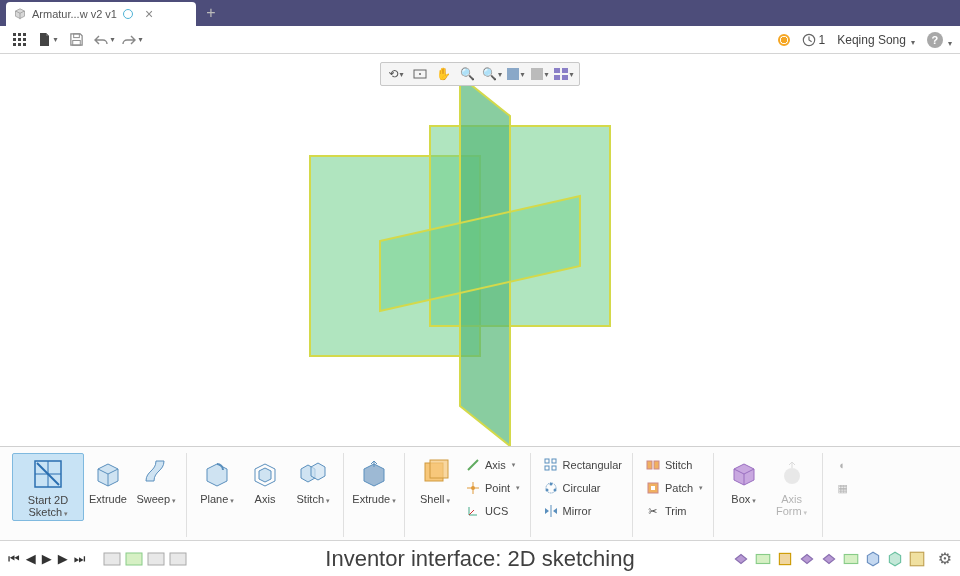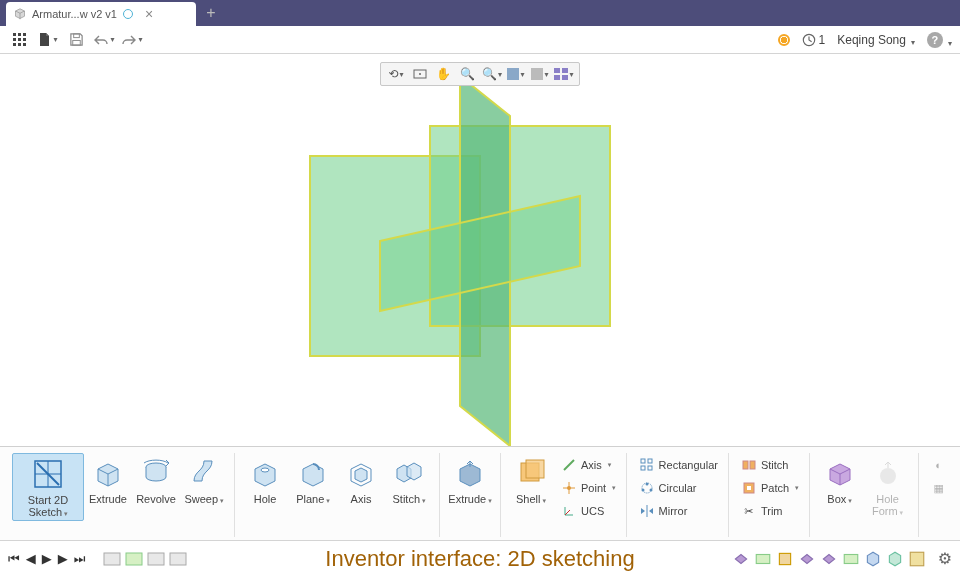--- a/index.html
+++ b/index.html
@@ -40,21 +40,21 @@
   .bigbtn.sel{background:#c8e3f5;border:1px solid #7fb9df;border-radius:2px;width:72px}
   .minicol{display:flex;flex-direction:column;gap:3px;padding:2px 4px 0 6px}
   .minibtn{display:flex;align-items:center;gap:4px;font-size:11px;color:#444;cursor:pointer;height:20px}
   .minibtn .mi{width:16px;height:16px;display:flex;align-items:center;justify-content:center}
   .minibtn .dd{font-size:7px;color:#777;margin-left:2px}
   .faded{opacity:.4}
   
   .status{position:absolute;bottom:0;left:0;right:0;height:36px;border-top:1px solid #d4d4d4;background:#fff;display:flex;align-items:center;padding:0 8px}
   .playbar{display:flex;gap:6px;align-items:center}
   .playbtn{cursor:pointer;font-size:13px;color:#333}
-  .caption{font-size:22px;color:#a16207;position:absolute;left:50%;transform:translateX(-50%)}
+  .caption{font-size:22px;color:#404040;position:absolute;left:50%;transform:translateX(-50%)}
   .status-right{margin-left:auto;display:flex;align-items:center;gap:4px}
   .sricon{width:18px;height:18px;display:flex;align-items:center;justify-content:center;cursor:pointer}
   .gear{font-size:16px;color:#666;margin-left:8px;cursor:pointer}
   .thumbs{display:flex;gap:4px;margin-left:18px}
   .thumb{width:18px;height:14px}
 </style>
 </head>
 <body>
 
 <div class="titlebar">
@@ -194,48 +194,28 @@
           <svg width="32" height="32" viewBox="0 0 32 32">
             <path d="M6 12l10-5 10 5v12l-10 5-10-5z" fill="#cfe3f2" stroke="#5a8fbd"></path>
             <path d="M6 12l10 5 10-5M16 17v12" stroke="#5a8fbd" fill="none"></path>
           </svg>
         </div>
         <div class="lbl">Extrude</div>
       </div>
     <div class="bigbtn">
         <div class="ic">
           <svg width="32" height="32" viewBox="0 0 32 32">
-            <ellipse cx="16" cy="10" rx="10" ry="4" fill="#cfe3f2" stroke="#5a8fbd"></ellipse>
-            <path d="M6 10v10a10 4 0 0020 0V10" fill="#cfe3f2" stroke="#5a8fbd"></path>
-            <path d="M4 6a14 6 0 0124 0" fill="none" stroke="#5a8fbd"></path>
-            <path d="M26 3l3 3-3 3" fill="none" stroke="#5a8fbd"></path>
-          </svg>
-        </div>
-        <div class="lbl">Revolve</div>
-      </div>
-    <div class="bigbtn">
-        <div class="ic">
-          <svg width="32" height="32" viewBox="0 0 32 32">
             <path d="M6 24c0-10 10-10 10-20h8c0 10-10 10-10 20z" fill="#cfe3f2" stroke="#5a8fbd"></path>
           </svg>
         </div>
         <div class="lbl"><span>Sweep</span><span class="dd"> ▾</span></div>
       </div>
   </div>
 
   <div class="grp">
-    <div class="bigbtn">
-        <div class="ic">
-          <svg width="32" height="32" viewBox="0 0 32 32">
-            <path d="M6 12l10-5 10 5v12l-10 5-10-5z" fill="#cfe3f2" stroke="#5a8fbd"></path>
-            <ellipse cx="16" cy="13" rx="4" ry="2" fill="#fff" stroke="#5a8fbd"></ellipse>
-          </svg>
-        </div>
-        <div class="lbl">Hole</div>
-      </div>
     <div class="bigbtn">
         <div class="ic">
           <svg width="32" height="32" viewBox="0 0 32 32">
             <path d="M6 12l10-5 10 5v12l-10 5-10-5z" fill="#cfe3f2" stroke="#5a8fbd"></path>
             <path d="M16 7a6 6 0 016 6" fill="none" stroke="#5a8fbd" stroke-width="2"></path>
           </svg>
         </div>
         <div class="lbl"><span>Plane</span><span class="dd"> ▾</span></div>
       </div>
     <div class="bigbtn">
@@ -386,21 +366,21 @@
         </div>
         <div class="lbl"><span>Box</span><span class="dd"> ▾</span></div>
       </div>
     <div class="bigbtn faded">
         <div class="ic">
           <svg width="30" height="30" viewBox="0 0 30 30">
             <circle cx="15" cy="18" r="8" fill="#ccc"></circle>
             <path d="M15 4v6m-3-3l3-3 3 3" stroke="#aaa" fill="none"></path>
           </svg>
         </div>
-        <div class="lbl"><span>Hole Form</span><span class="dd"> ▾</span></div>
+        <div class="lbl"><span>Axis Form</span><span class="dd"> ▾</span></div>
       </div>
   </div>
 
   <div class="grp faded" style="border-right:none">
     <div class="minicol">
       <div class="minibtn">
           <span class="mi">◐</span>
         </div>
       <div class="minibtn">
           <span class="mi">▦</span>

